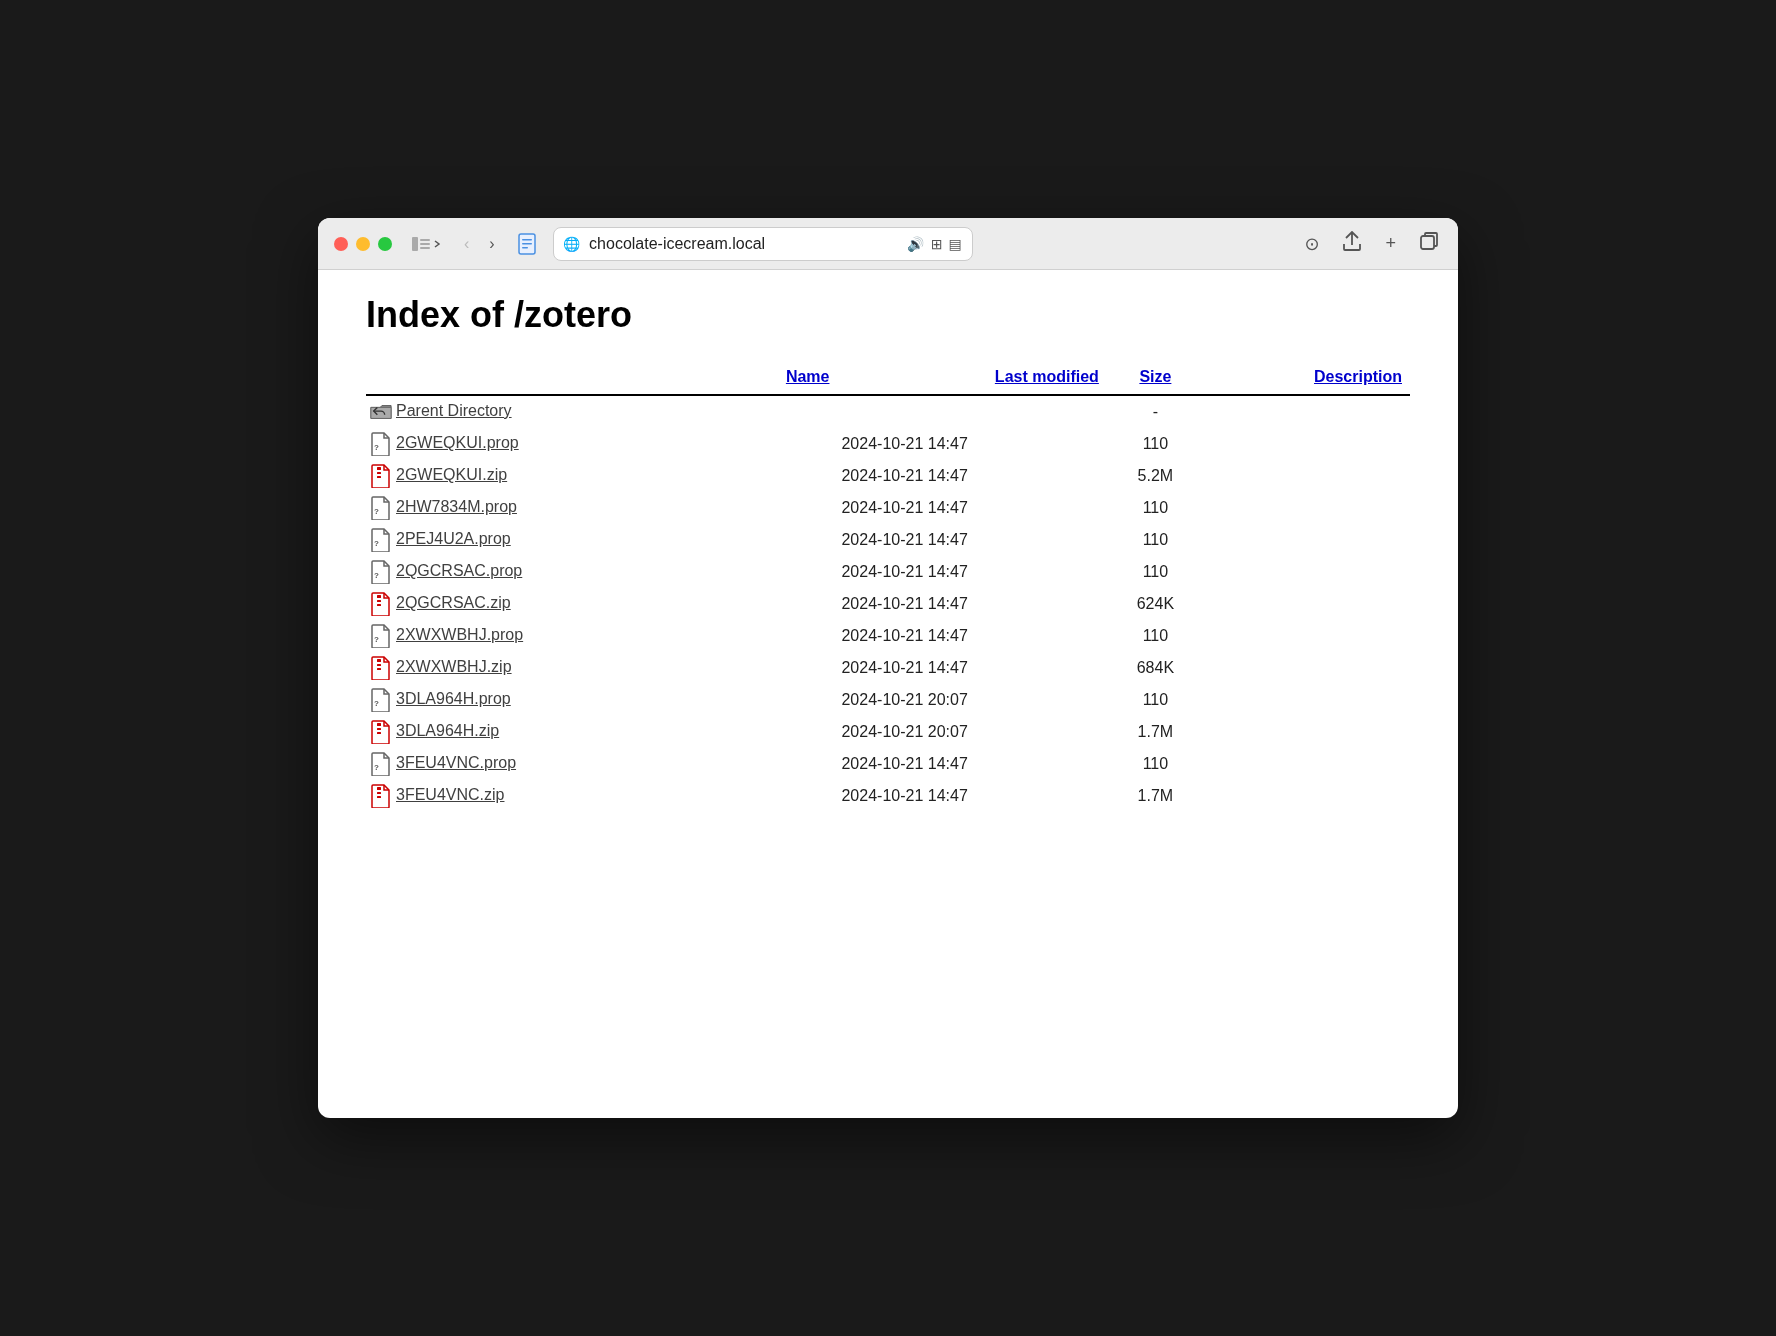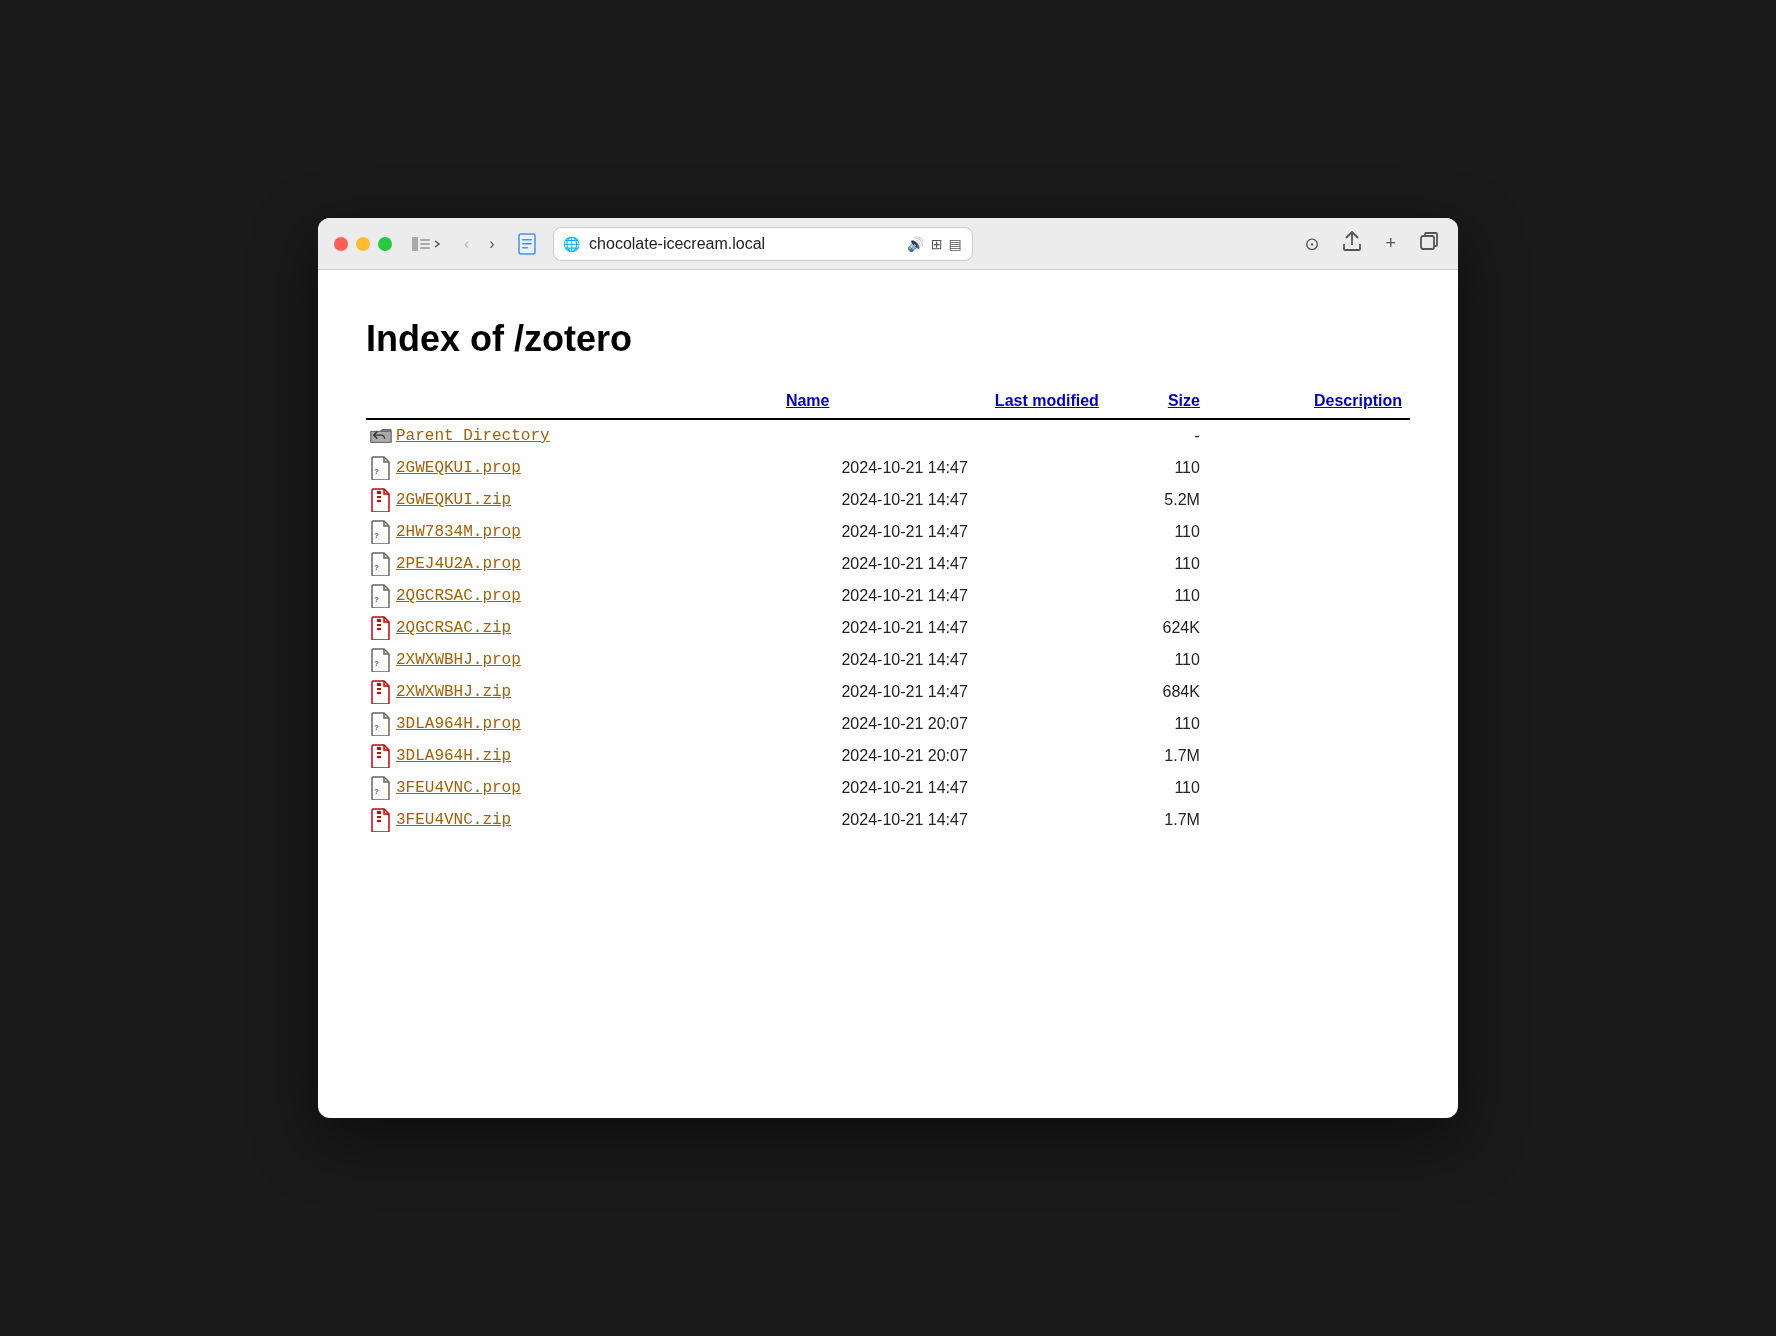--- a/index.html
+++ b/index.html
@@ -126,21 +126,21 @@
       background: none;
       border: none;
       cursor: pointer;
       color: #555;
       font-size: 18px;
       padding: 4px;
       border-radius: 4px;
     }
 
     .content {
-      padding: 48px 48px;
+      padding: 24px 48px;
       background: #fff;
     }
 
     .page-title {
       font-size: 36px;
       font-weight: 800;
       color: #000;
       margin-bottom: 28px;
     }
 
@@ -167,28 +167,27 @@
     .file-table td {
       padding: 5px 8px 5px 4px;
       font-size: 16px;
       color: #222;
       white-space: nowrap;
       vertical-align: middle;
     }
 
     .file-table .col-name { min-width: 280px; }
     .file-table .col-date { min-width: 160px; margin-left: 12px; }
-    .file-table .col-size { min-width: 60px; text-align: right; }
+    .file-table .col-size { min-width: 60px; text-align: center; }
     .file-table .col-desc { min-width: 120px; }
 
     .file-link {
-      color: #a16207;
+      color: #404040;
       text-decoration: underline;
       cursor: pointer;
-      font-family: Liberation Mono, monospace;
     }
 
     .file-icon {
       display: inline-flex;
       align-items: center;
       justify-content: center;
       width: 22px;
       height: 22px;
       margin-right: 4px;
       vertical-align: middle;

